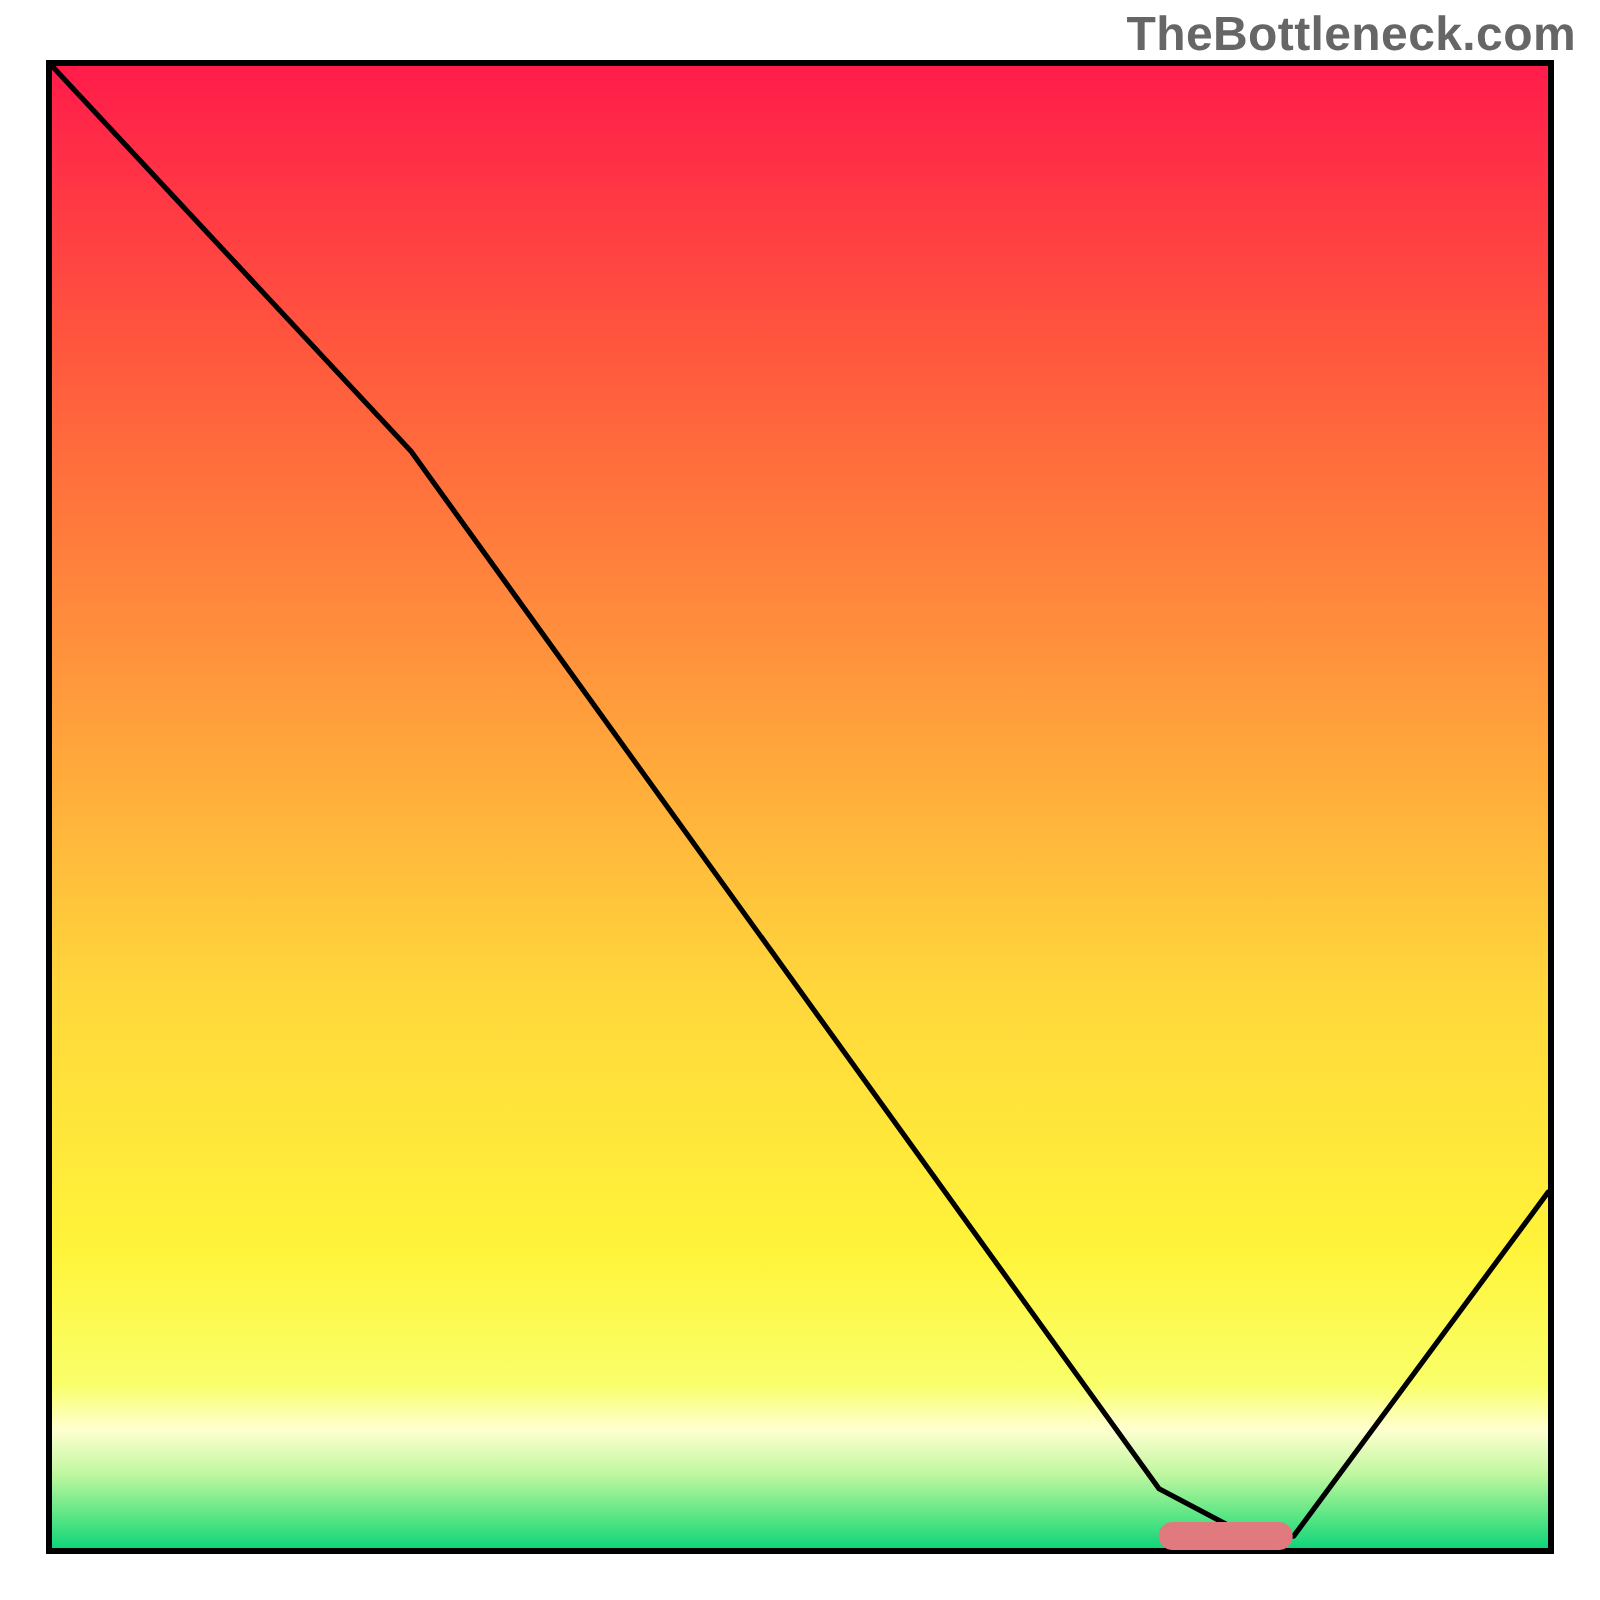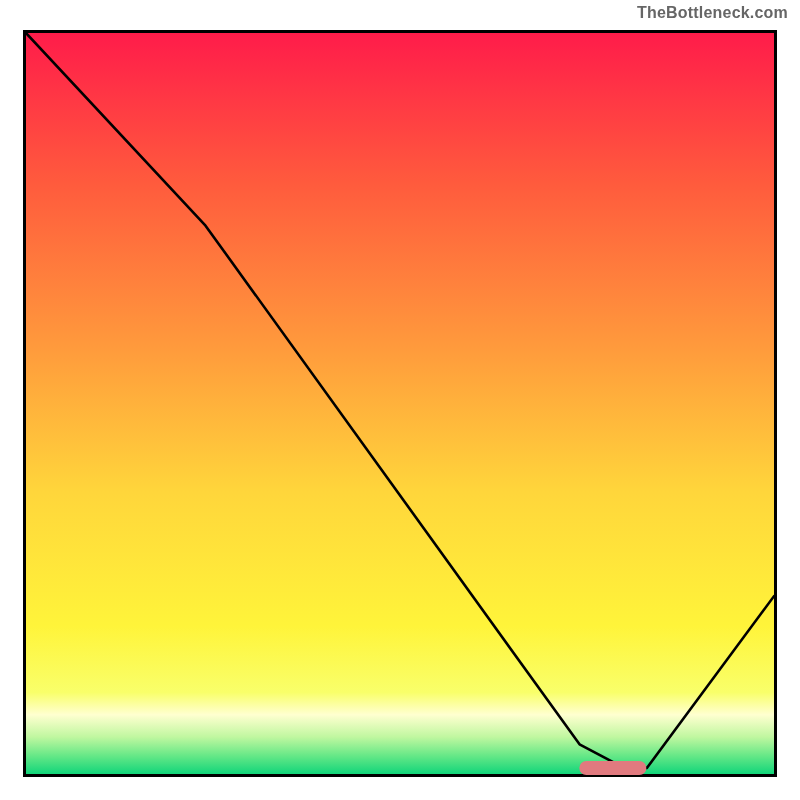--- a/index.html
+++ b/index.html
@@ -13,21 +13,21 @@
   }
   .root {
     position: relative;
     width: 800px;
     height: 800px;
   }
   .watermark {
     position: absolute;
     top: 4px;
     right: 12px;
-    font-size: 16px;
+    font-size: 24px;
     font-weight: 600;
     color: #666666;
     letter-spacing: 0.2px;
   }
   .plot-frame {
     position: absolute;
     left: 23px;
     top: 30px;
     width: 754px;
     height: 747px;

